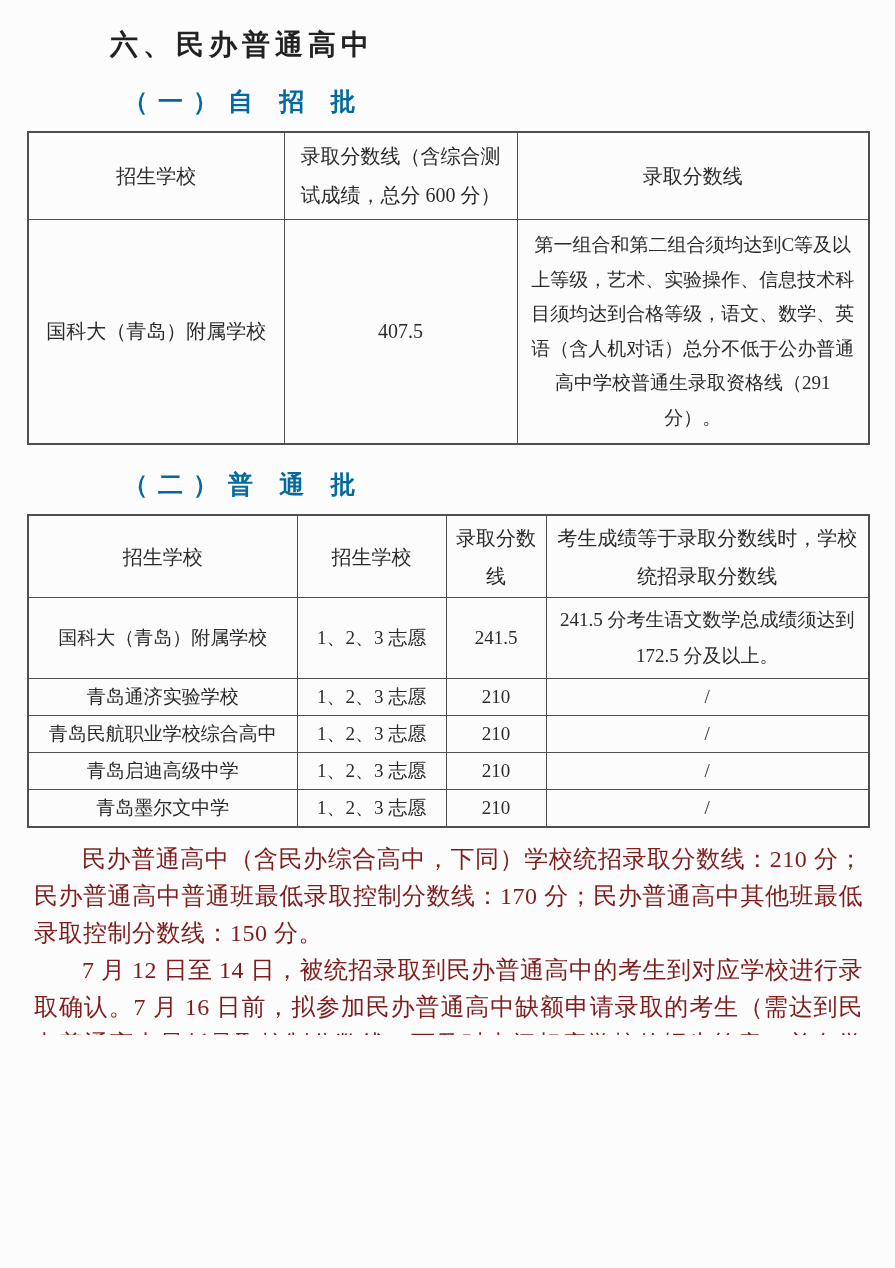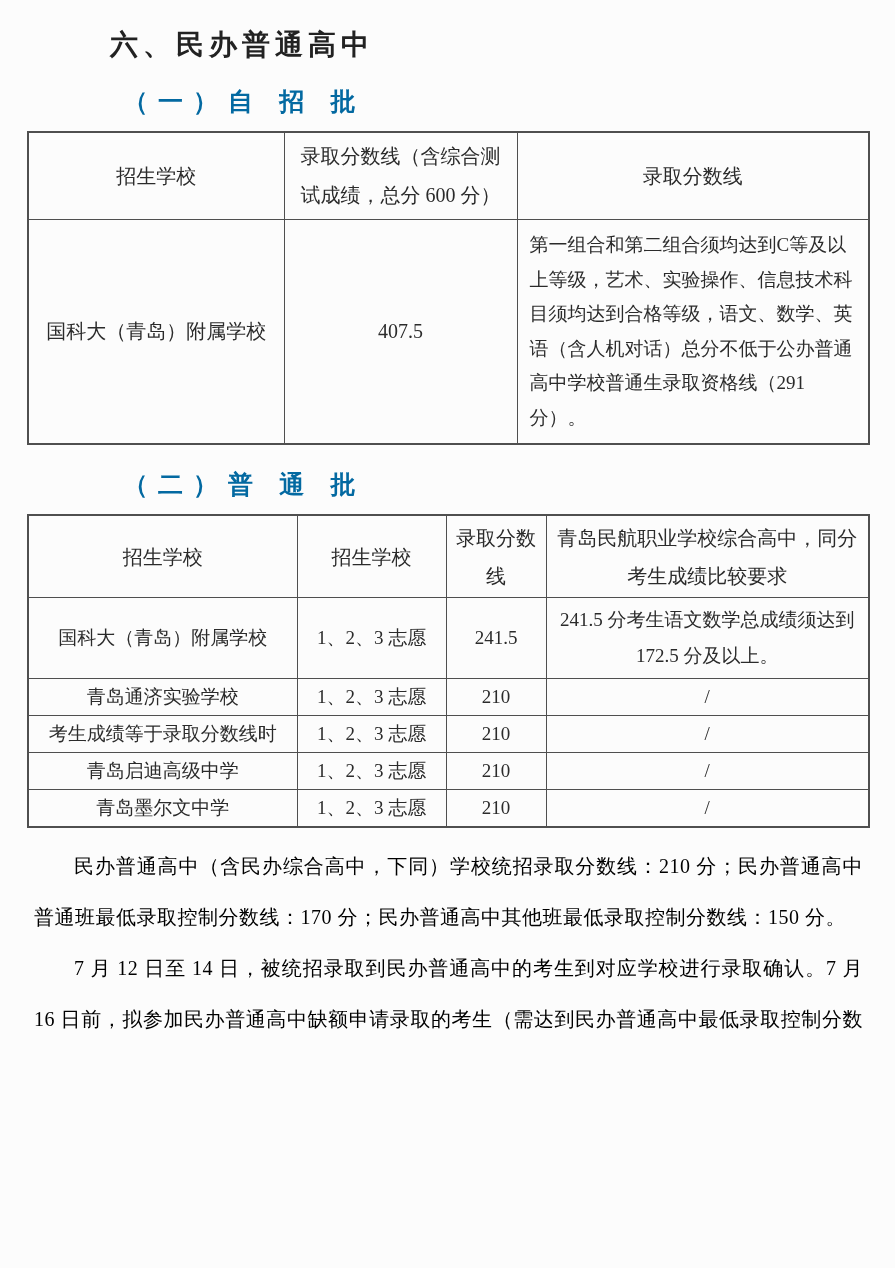--- a/index.html
+++ b/index.html
@@ -52,21 +52,21 @@
     color: var(--ink);
   }
   
   .t1 col.c1 { width: 256px; }
   .t1 col.c2 { width: 233px; }
   .t1 col.c3 { width: 352px; }
   .t1 thead th { height: 86px; line-height: 1.95; }
   .t1 thead th.hdr-score { padding: 4px 14px; }
   .t1 tbody td { height: 174px; }
   .t1 td.req {
-    text-align: left;
+    text-align: center;
     font-size: 19px;
     line-height: 1.82;
     padding: 8px 12px;
   }
   
   .t2 col.c1 { width: 269px; }
   .t2 col.c2 { width: 149px; }
   .t2 col.c3 { width: 100px; }
   .t2 col.c4 { width: 323px; }
   .t2 thead th { height: 82px; line-height: 1.9; }
@@ -76,26 +76,26 @@
     text-align: center;
     line-height: 1.9;
     padding: 4px 12px;
   }
   
   .body-text {
     margin-top: 13px;
     padding: 0 5px 0 7px;
   }
   .body-text p {
-    font-size: 20px;
-    line-height: 51px;
+    font-size: 24px;
+    line-height: 37px;
     text-align: justify;
     text-indent: 2em;
     letter-spacing: 0.5px;
-    color: #000000;
+    color: #7f1d1d;
   }
 </style>
 </head>
 <body>
 
 <div class="page">
 
   <h1 class="title">六、民办普通高中</h1>
 
   <h2 class="subtitle">（一）自 招 批</h2>
@@ -129,38 +129,38 @@
         <col class="c1">
         <col class="c2">
         <col class="c3">
         <col class="c4">
       </colgroup>
     <thead>
       <tr>
         <th>招生学校</th>
         <th>招生学校</th>
         <th>录取分数线</th>
-        <th>青岛民航职业学校综合高中，同分考生成绩比较要求</th>
+        <th>考生成绩等于录取分数线时，学校统招录取分数线</th>
       </tr>
     </thead>
     <tbody>
       <tr class="tall">
         <td>国科大（青岛）附属学校</td>
         <td>1、2、3 志愿</td>
         <td>241.5</td>
         <td class="tiebreak">241.5 分考生语文数学总成绩须达到172.5 分及以上。</td>
       </tr>
       <tr>
         <td>青岛通济实验学校</td>
         <td>1、2、3 志愿</td>
         <td>210</td>
         <td>/</td>
       </tr>
       <tr>
-        <td>考生成绩等于录取分数线时</td>
+        <td>青岛民航职业学校综合高中</td>
         <td>1、2、3 志愿</td>
         <td>210</td>
         <td>/</td>
       </tr>
       <tr>
         <td>青岛启迪高级中学</td>
         <td>1、2、3 志愿</td>
         <td>210</td>
         <td>/</td>
       </tr>

